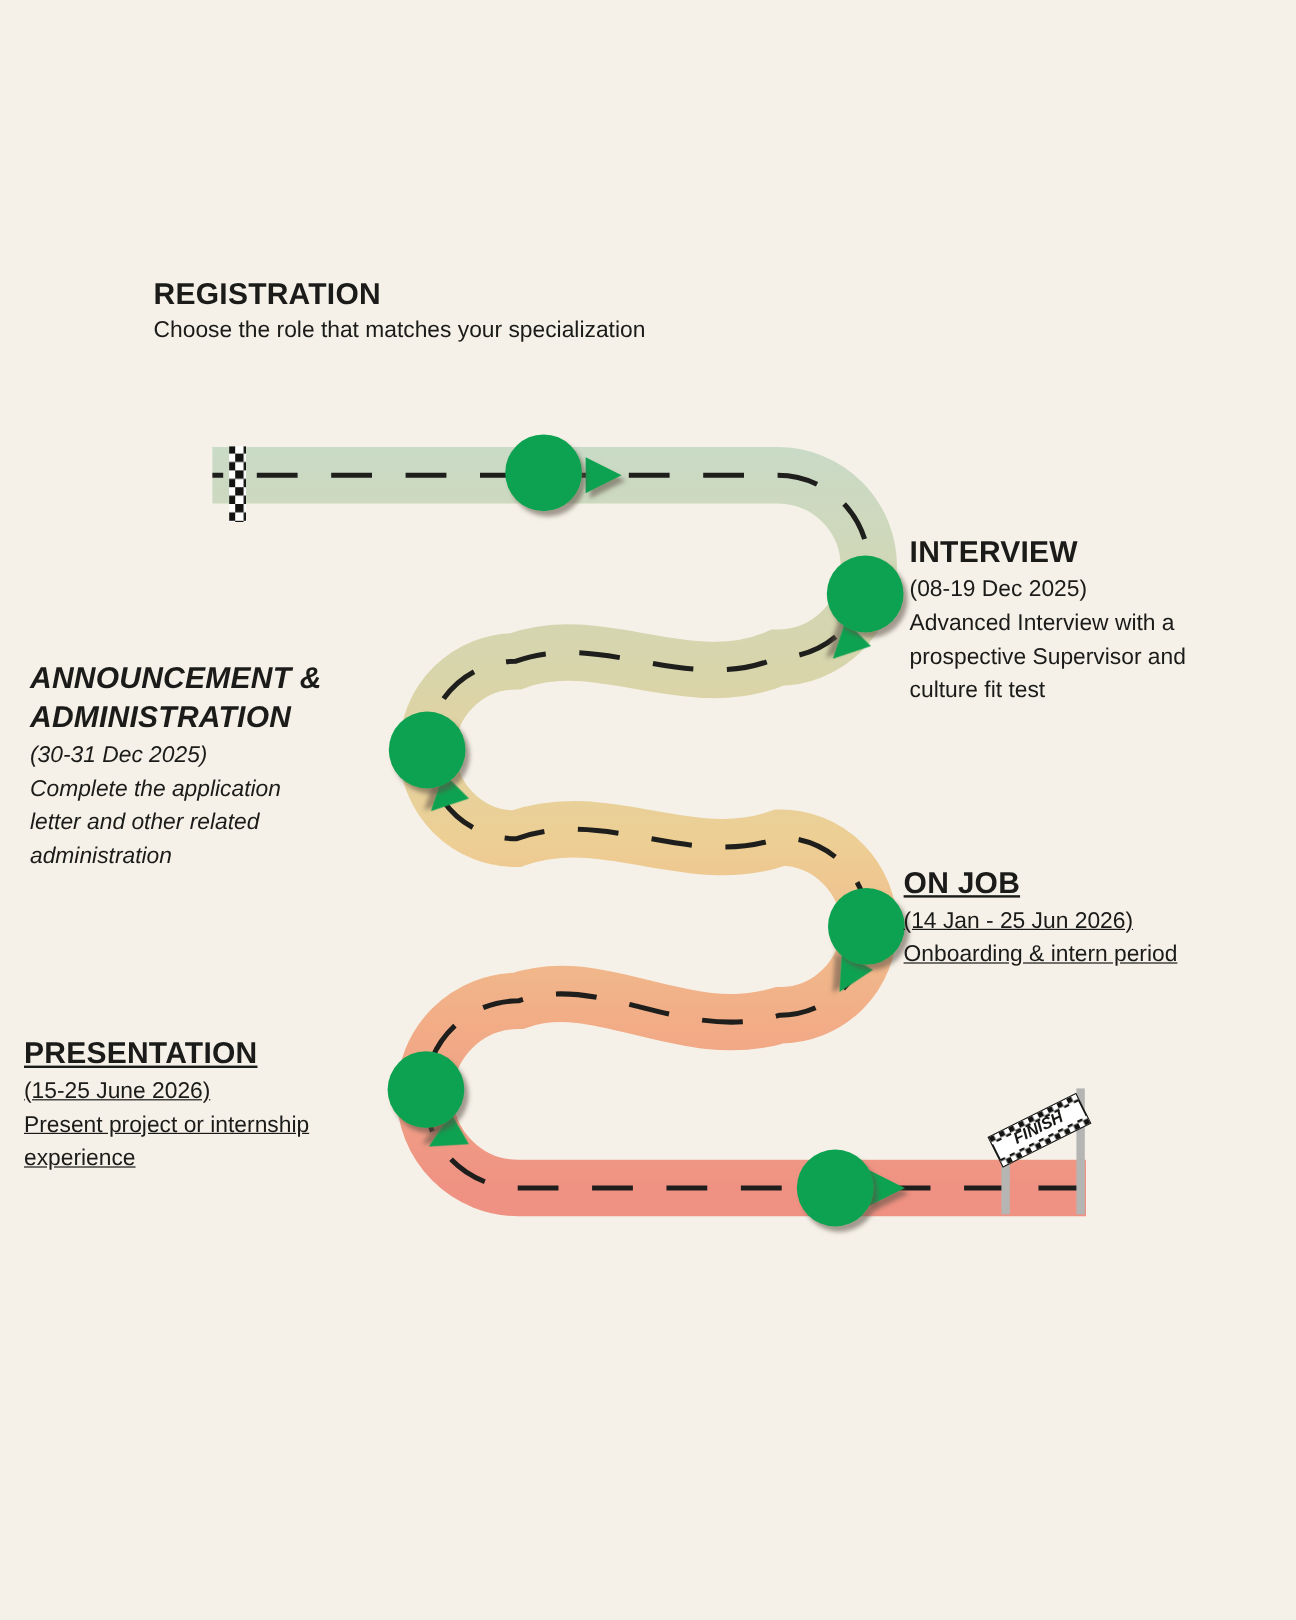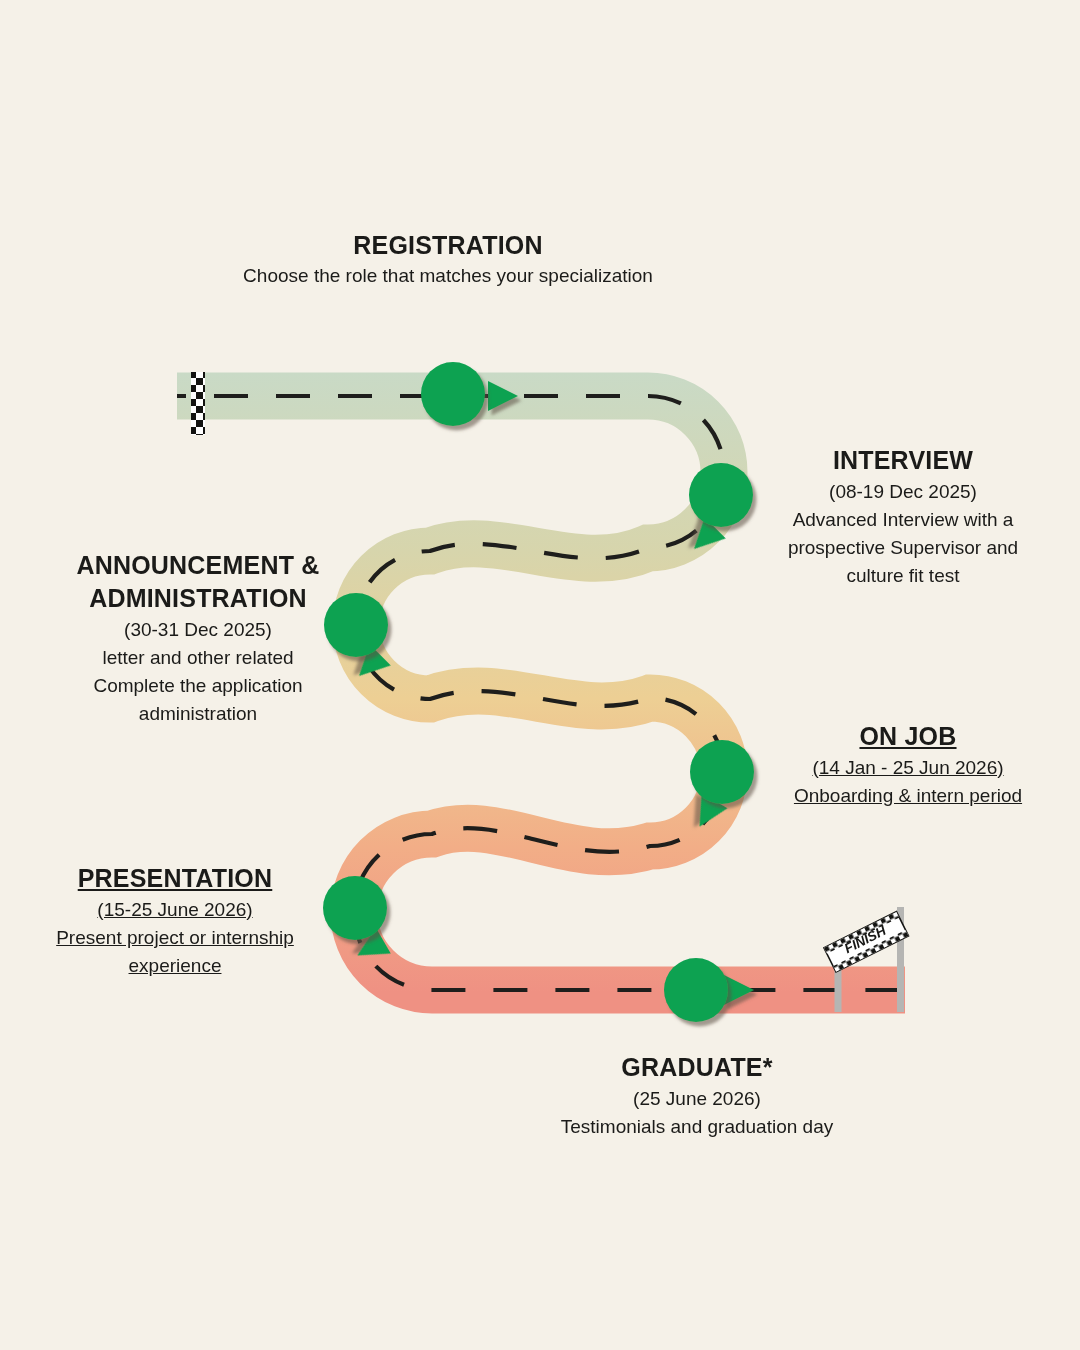--- a/index.html
+++ b/index.html
@@ -5,21 +5,21 @@
   html,body{margin:0;padding:0;}
   .canvas{
     position:relative;
     width:1080px;height:1350px;
     background:#f5f1e8;
     overflow:hidden;
     font-family:"Liberation Sans", sans-serif;
     color:#1b1b19;
   }
   .roadmap-svg{position:absolute;left:0;top:0;}
-  .stage{position:absolute;text-align:center;}
+  .stage{position:absolute;text-align:left;}
   .stage .title{
     font-size:25px;
     font-weight:700;
     line-height:33px;
     letter-spacing:.2px;
     white-space:nowrap;
   }
   .stage .date{
     font-size:19px;
     line-height:29px;
@@ -116,41 +116,36 @@
   </div>
 
   <div class="stage" style="left:758px;top:420px;width:290px;margin-top:24px;">
     <div class="title">INTERVIEW</div>
     <div class="date">(08-19 Dec 2025)</div>
     <div class="line">Advanced Interview with a</div>
     <div class="line">prospective Supervisor and</div>
     <div class="line">culture fit test</div>
   </div>
 
-  <div class="stage" style="left:43px;top:549px;width:310px;">
+  <div class="stage" style="left:25px;top:549px;width:310px;font-style:italic;">
     <div class="title">ANNOUNCEMENT &amp;</div>
     <div class="title">ADMINISTRATION</div>
     <div class="date">(30-31 Dec 2025)</div>
+    <div class="line">Complete the application</div>
     <div class="line">letter and other related</div>
-    <div class="line">Complete the application</div>
     <div class="line">administration</div>
   </div>
 
   <div class="stage" style="left:753px;top:720px;width:310px;text-decoration:underline;">
     <div class="title">ON JOB</div>
     <div class="date">(14 Jan - 25 Jun 2026)</div>
     <div class="line">Onboarding &amp; intern period</div>
   </div>
 
   <div class="stage" style="left:20px;top:862px;width:310px;text-decoration:underline;">
     <div class="title">PRESENTATION</div>
     <div class="date">(15-25 June 2026)</div>
     <div class="line">Present project or internship</div>
     <div class="line">experience</div>
   </div>
 
-  <div class="stage" style="left:527px;top:1051px;width:340px;">
-    <div class="title">GRADUATE*</div>
-    <div class="date">(25 June 2026)</div>
-    <div class="line">Testimonials and graduation day</div>
-  </div>
 
 </div>
 
 </body></html>

